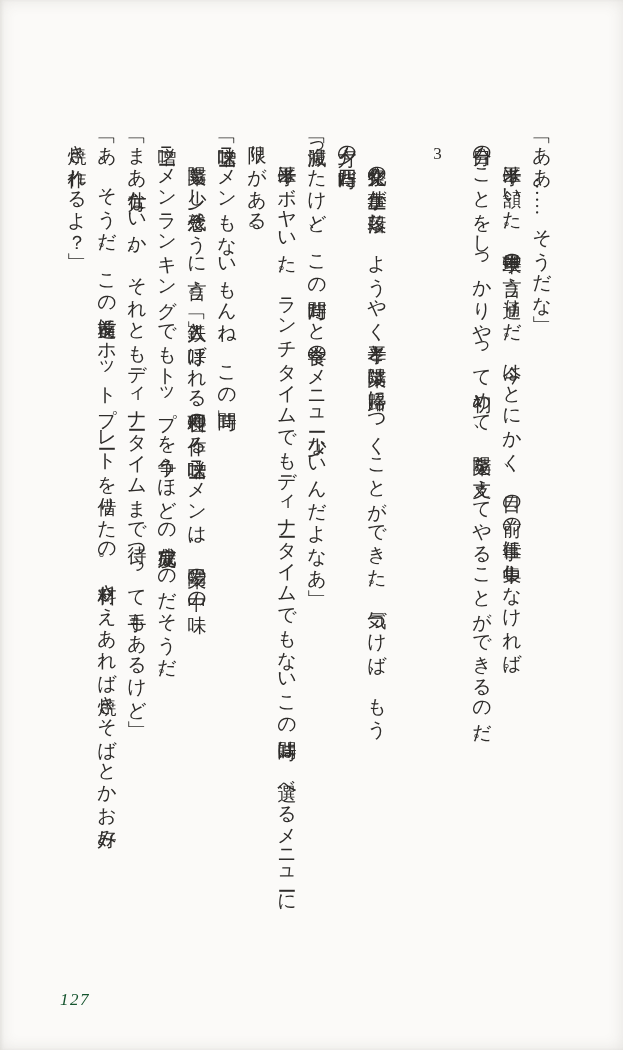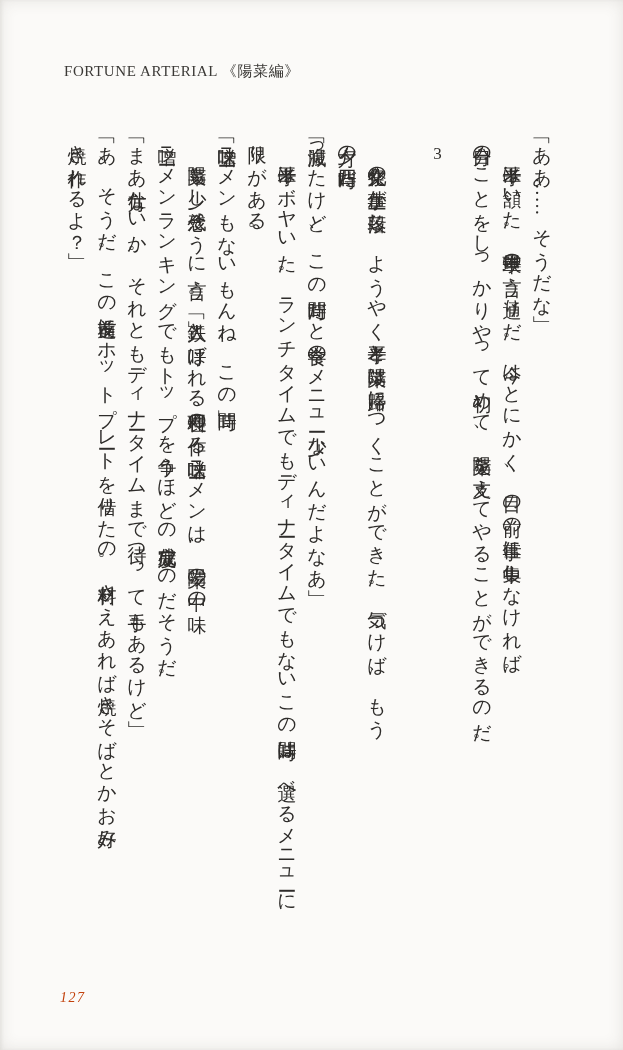--- a/index.html
+++ b/index.html
@@ -51,32 +51,31 @@
     text-orientation: upright;
     text-indent: 12px;
     font-size: 17px;
     letter-spacing: 0;
     color: #34322f;
   }
   .page-number {
     position: absolute;
     left: 60px;
     top: 990px;
-    font-size: 14px;
+    font-size: 17px;
     font-style: italic;
     letter-spacing: 1.5px;
-    color: #c2410c;
+    color: #14532d;
   }
 </style>
 </head>
 <body>
 
 <div class="page">
 
-  <div class="running-header">FORTUNE ARTERIAL 《陽菜編》</div>
 
   <div class="vtext">
     <p class="line">「ああ……そうだな」</p>
     <p class="line indent">孝平は頷いた。瑛里華の言う通りだ。今はとにかく、目の前の仕事に集中しなければ。</p>
     <p class="line">自分のことをしっかりやって初めて、陽菜を支えてやることができるのだ。</p>
 
     <p class="line section-num">3</p>
 
     <p class="line indent">文化祭の仕事が一段落し、ようやく孝平と陽菜は帰路につくことができた。気づけば、もう</p>
     <p class="line">夕方の四時だ。</p>

